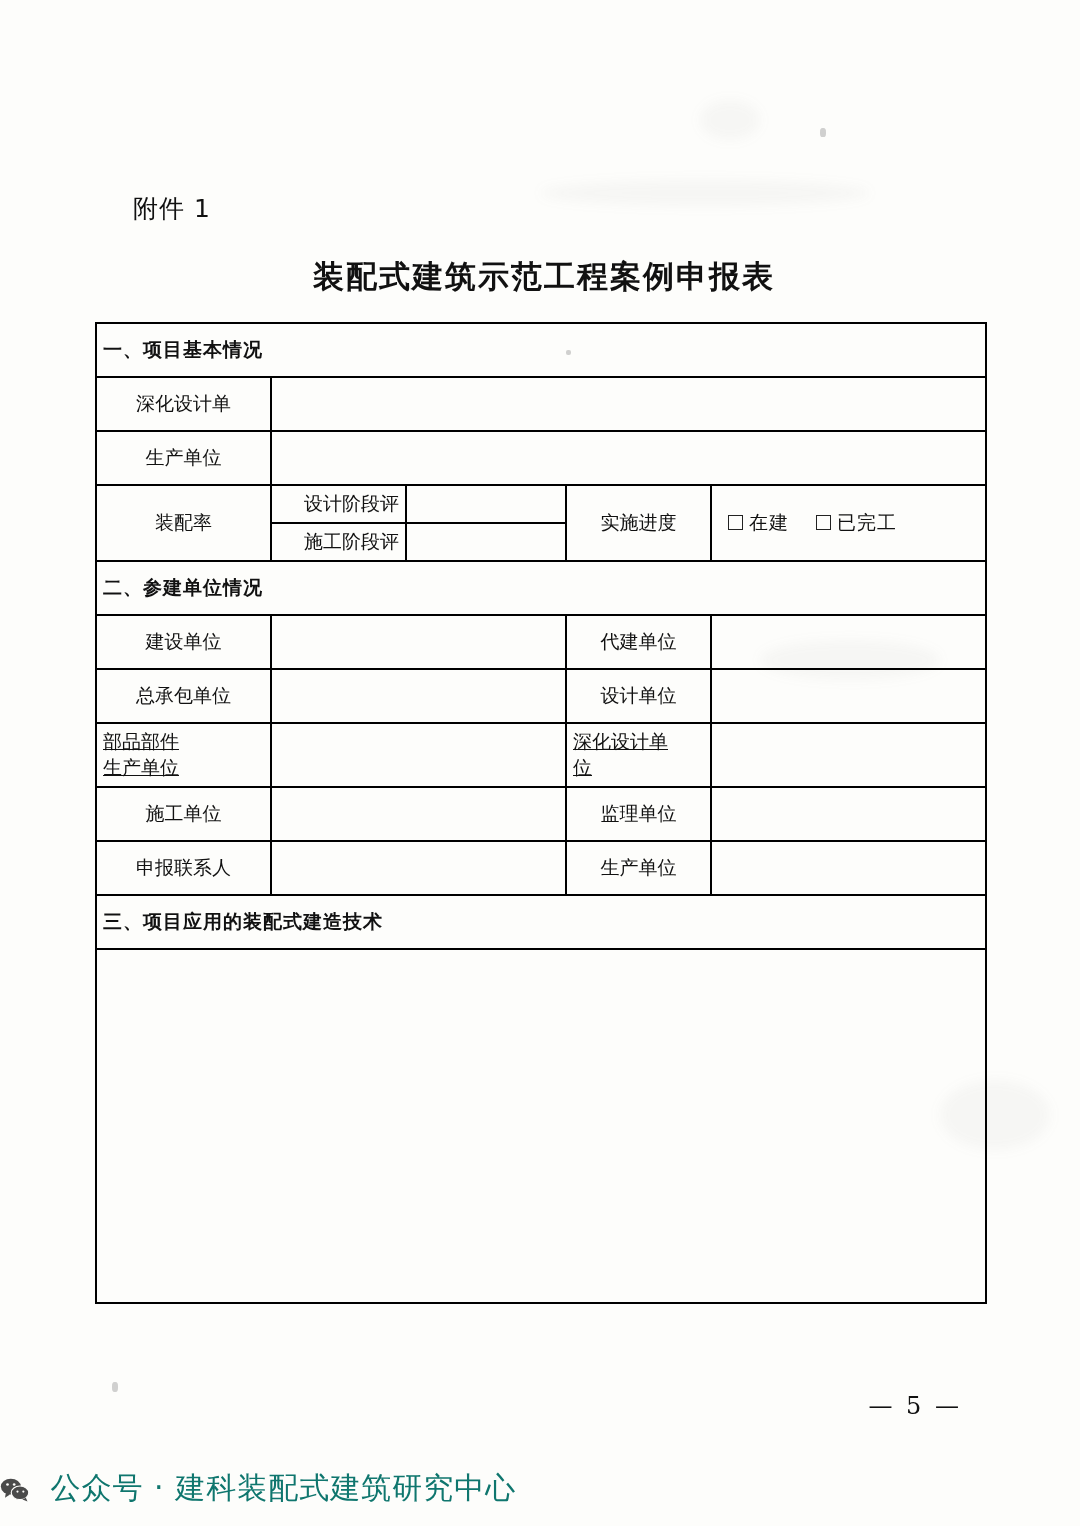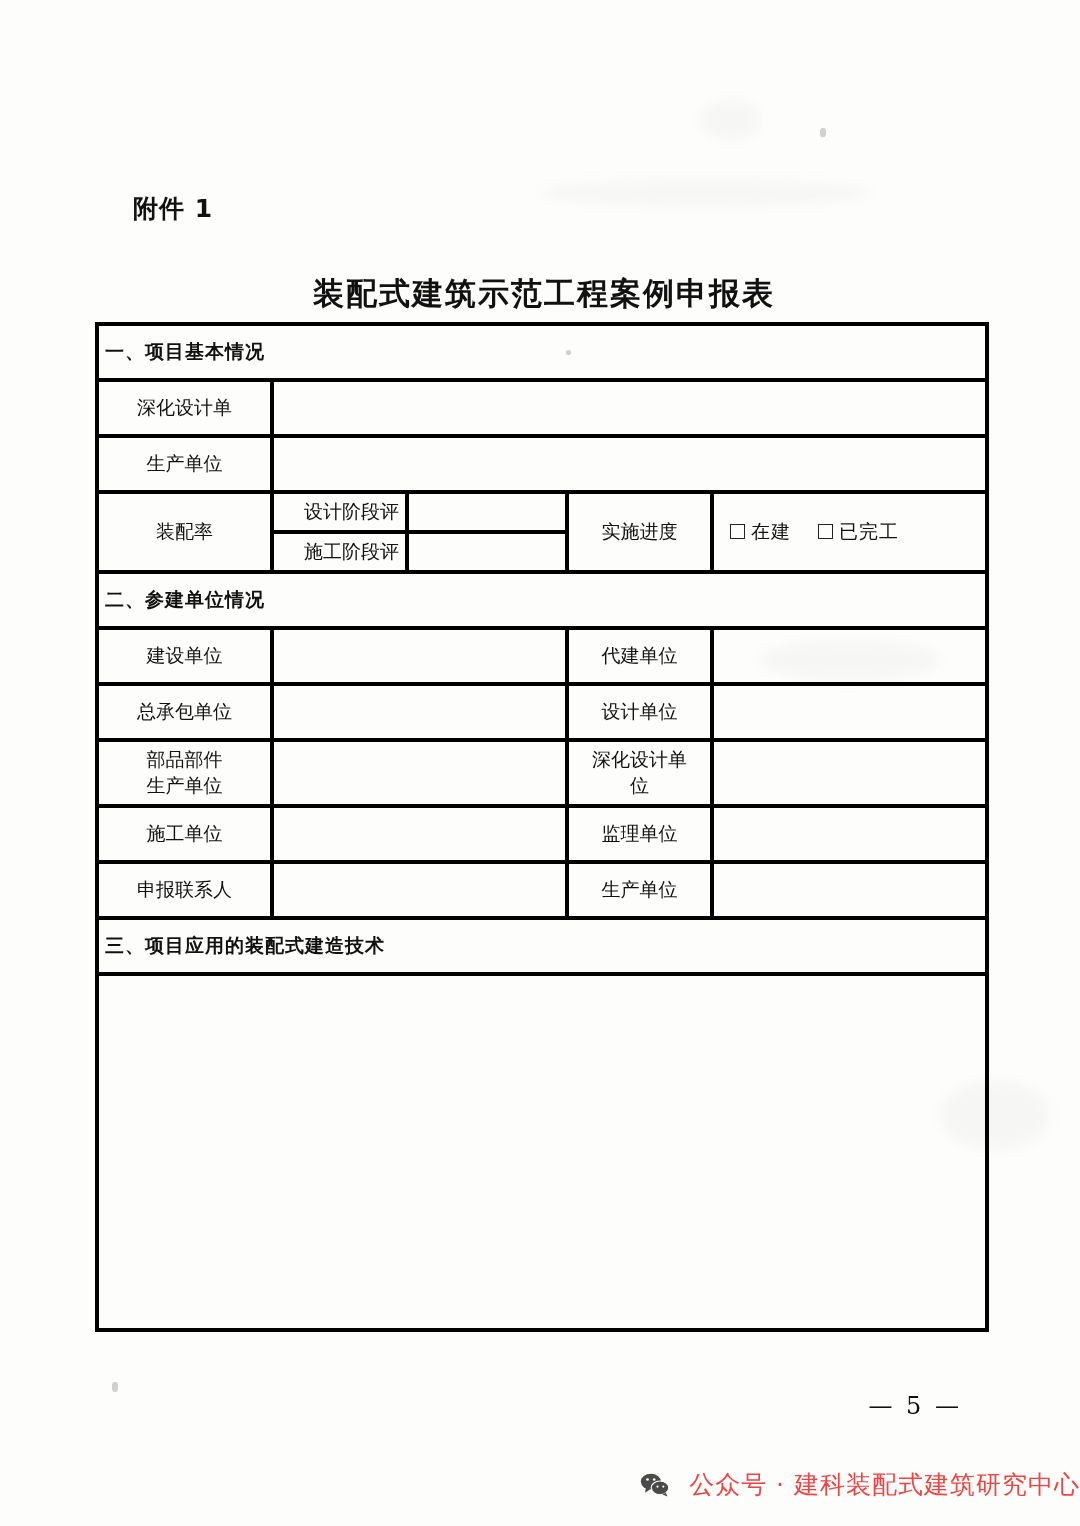--- a/index.html
+++ b/index.html
@@ -27,48 +27,48 @@
     border-radius: 50%;
     filter: blur(6px);
     pointer-events: none;
   }
 
   .attachment-label {
     position: absolute;
     left: 133px;
     top: 192px;
     font-size: 25px;
-    font-weight: bold;
+    font-weight: normal;
     letter-spacing: 1px;
     font-family: "DejaVu Sans", "Liberation Sans", sans-serif;
   }
 
   .doc-title {
     position: absolute;
     left: 0;
     right: 0;
-    top: 273px;
+    top: 256px;
     text-align: center;
     font-size: 31px;
     font-weight: bold;
     letter-spacing: 2px;
     font-family: "DejaVu Serif", "Liberation Serif", serif;
     padding-left: 8px;
   }
 
   table.form {
     position: absolute;
     left: 95px;
     top: 322px;
     width: 890px;
     border-collapse: collapse;
     table-layout: fixed;
   }
   table.form td {
-    border: 4px solid #000000;
+    border: 2px solid #000000;
     font-size: 19px;
     font-family: "DejaVu Sans", "Liberation Sans", sans-serif;
     padding: 0 6px;
     vertical-align: middle;
     line-height: 1.35;
   }
   td.section {
     height: 52px;
     font-size: 20px;
     font-weight: bold;
@@ -82,21 +82,22 @@
   td.lbl2 {
     text-align: right;
     height: 36px;
     font-size: 18px;
   }
   td.blank {
     height: 52px;
   }
   td.tall {
     height: 62px;
-    text-align: center;
+    text-align: left;
+    text-decoration: underline;
   }
   td.progress {
     text-align: left;
     font-size: 19px;
     letter-spacing: 1px;
   }
   .checkbox {
     display: inline-block;
     width: 13px;
     height: 13px;
@@ -119,23 +120,23 @@
     font-size: 24px;
     font-family: "DejaVu Serif", "Liberation Serif", serif;
     letter-spacing: 3px;
   }
 
   .footer-bar {
     position: absolute;
     left: 0;
     right: 0;
     top: 1468px;
-    text-align: right;
-    font-size: 25px;
-    color: #ef4444;
+    text-align: left;
+    font-size: 30px;
+    color: #0f766e;
     font-family: "DejaVu Sans", "Liberation Sans", sans-serif;
     letter-spacing: 1px;
   }
   .wechat-icon {
     display: inline-block;
     width: 30px;
     height: 25px;
     vertical-align: -4px;
     margin-right: 10px;
   }

